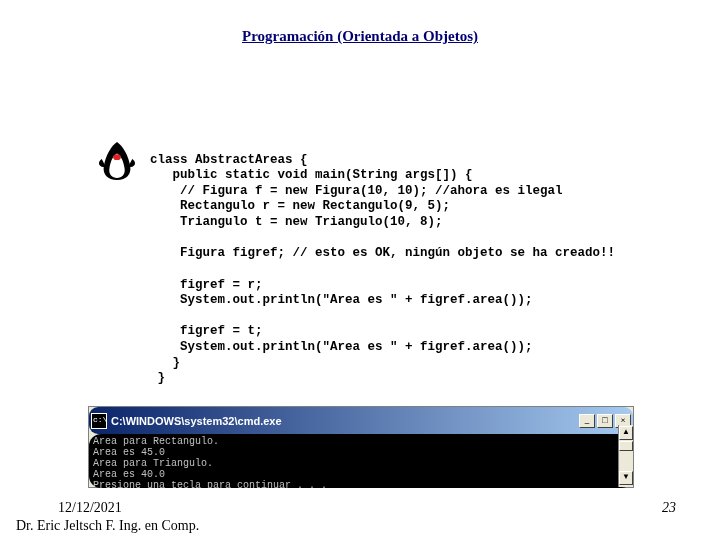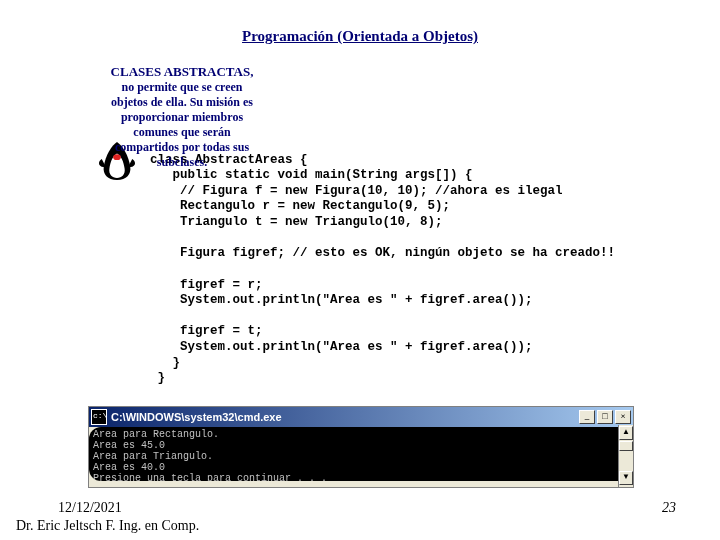--- a/index.html
+++ b/index.html
@@ -65,25 +65,26 @@
 .console {
   position: absolute;
   top: 406px;
   left: 88px;
   width: 544px;
   height: 80px;
   border: 1px solid #808080;
   background: #ece9d8;
 }
 .console .titlebar {
-  height: 20px;
+  height: 27px;
   background: linear-gradient(to right, #0a246a, #a6caf0);
   display: flex;
   align-items: center;
   padding: 0 2px;
+  border-radius: 9px;
 }
 .console .titlebar .cicon {
   width: 14px;
   height: 14px;
   background: #000;
   border: 1px solid #fff;
   margin-right: 4px;
   position: relative;
 }
 .console .titlebar .cicon::before {
@@ -185,24 +186,20 @@
   font-style: italic;
 }
 </style>
 </head>
 <body>
 
 <div class="slide">
 
   <div class="title">Programación (Orientada a Objetos)</div>
 
-  <div class="annotation">
-    <span class="heading">CLASES ABSTRACTAS,</span><br>
-    <span>no permite que se creen objetos de ella. Su misión es proporcionar miembros comunes que serán compartidos por todas sus subclases.</span>
-  </div>
 
   <svg class="duke" viewBox="0 0 40 44">
     <path d="M20 2 C14 6 8 16 6 28 C5 36 10 42 20 42 C30 42 35 36 34 28 C32 16 26 6 20 2 Z" fill="#000"></path>
     <path d="M20 14 C16 16 13 22 12 30 C11 36 15 40 20 40 C25 40 29 36 28 30 C27 22 24 16 20 14 Z" fill="#fff"></path>
     <ellipse cx="20" cy="18" rx="4" ry="3" fill="#d22"></ellipse>
     <path d="M4 20 C-2 24 2 30 8 28 C6 24 5 22 4 20 Z" fill="#000"></path>
     <path d="M36 20 C42 24 38 30 32 28 C34 24 35 22 36 20 Z" fill="#000"></path>
   </svg>
 
   <pre class="code">class AbstractAreas {

